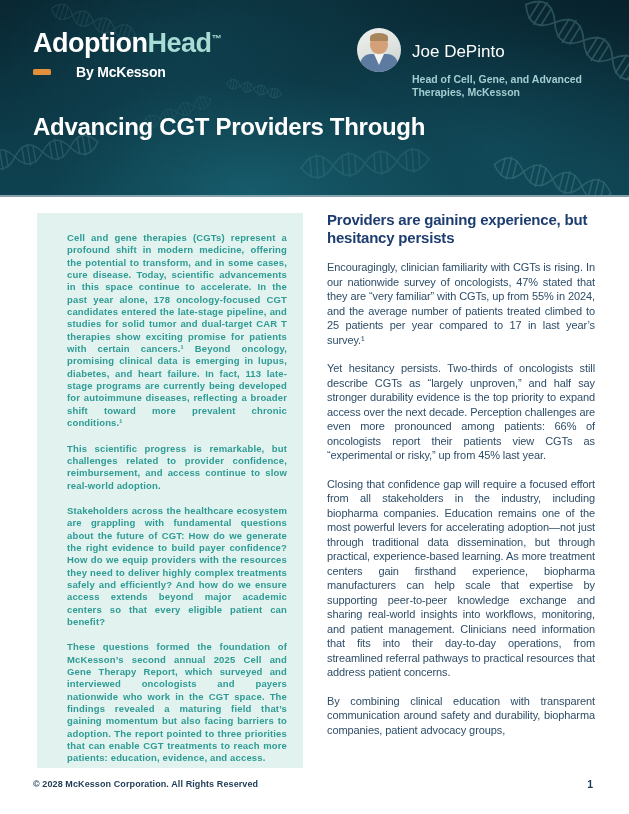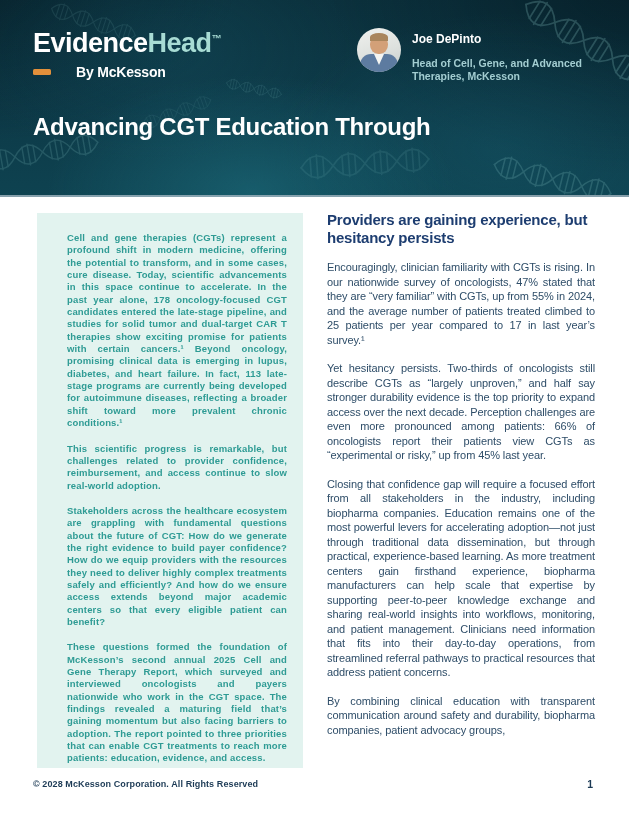--- a/index.html
+++ b/index.html
@@ -32,21 +32,21 @@
   .byline-bar{width:18px;height:6px;background:#e2903b;border-radius:1.5px;display:inline-block;}
   .byline-text{color:#ffffff;font-weight:bold;font-size:14px;letter-spacing:-0.2px;margin-left:18px;}
 
   .author{position:absolute;left:357px;top:28px;display:flex;gap:11px;}
   .avatar{width:44px;height:44px;border-radius:50%;position:relative;overflow:hidden;flex:none;
     background:linear-gradient(160deg,#f0f1ee 0%,#dde1de 55%,#c6cdcb 100%);}
   .avatar .head{position:absolute;left:13px;top:6px;width:18px;height:20px;border-radius:50% 50% 46% 46%;background:#d3a078;}
   .avatar .hair{position:absolute;left:13px;top:5px;width:18px;height:8px;border-radius:50% 50% 0 0;background:#a9855c;}
   .avatar .body{position:absolute;left:3px;top:26px;width:38px;height:20px;border-radius:11px 11px 0 0;background:#5d7ba0;}
   .avatar .shirt{position:absolute;left:17px;top:26px;width:10px;height:11px;background:#f4f5f2;clip-path:polygon(0 0,100% 0,50% 100%);}
-  .author-info .name{color:#ffffff;font-weight:bold;font-size:12px;margin-top:4px;}
+  .author-info .name{color:#ffffff;font-weight:normal;font-size:17px;margin-top:14px;}
   .author-info .role{color:#a3cdd1;font-weight:bold;font-size:10.5px;line-height:12.5px;width:185px;margin-top:11px;}
 
   .page-title{position:absolute;left:33px;top:114px;color:#ffffff;font-weight:bold;font-size:24px;line-height:25.5px;letter-spacing:-0.3px;}
   .page-title div{white-space:nowrap;}
 
   
   .mint-panel{
     position:absolute;left:37px;top:213px;width:266px;height:555px;
     background:#e2f3ef;box-sizing:border-box;padding:19px 16px 0 30px;overflow:hidden;
   }
@@ -97,42 +97,42 @@
       </defs>
       <use href="#helix" transform="translate(535,-10) rotate(32) scale(0.85)" opacity="0.22"></use>
       <use href="#helix" transform="translate(300,152) rotate(-4) scale(0.8)" opacity="0.10"></use>
       <use href="#helix" transform="translate(-15,148) rotate(-10) scale(0.7)" opacity="0.16"></use>
       <use href="#helix" transform="translate(228,76) rotate(12) scale(0.35)" opacity="0.14"></use>
       <use href="#helix" transform="translate(55,-2) rotate(18) scale(0.55)" opacity="0.10"></use>
       <use href="#helix" transform="translate(498,150) rotate(14) scale(0.75)" opacity="0.18"></use>
       <use href="#helix" transform="translate(140,116) rotate(-20) scale(0.45)" opacity="0.08"></use>
     </svg>
 
-    <div class="logo"><span>Evidence</span><span class="gene">Head</span><span class="tm">™</span></div>
+    <div class="logo"><span>Adoption</span><span class="gene">Head</span><span class="tm">™</span></div>
 
     <div class="byline">
       <span class="byline-bar"></span>
       <span class="byline-text">By McKesson</span>
     </div>
 
     <div class="author">
       <div class="avatar">
         <div class="body"></div>
         <div class="shirt"></div>
         <div class="head"></div>
         <div class="hair"></div>
       </div>
       <div class="author-info">
         <div class="name">Joe DePinto</div>
         <div class="role">Head of Cell, Gene, and Advanced Therapies, McKesson</div>
       </div>
     </div>
 
     <div class="page-title">
-      <div>Advancing CGT Education Through</div>
+      <div>Advancing CGT Providers Through</div>
     </div>
   </header>
 
   <section class="mint-panel">
     <p>Cell and gene therapies (CGTs) represent a profound shift in modern medicine, offering the potential to transform, and in some cases, cure disease. Today, scientific advancements in this space continue to accelerate. In the past year alone, 178 oncology-focused CGT candidates entered the late-stage pipeline, and studies for solid tumor and dual-target CAR T therapies show exciting promise for patients with certain cancers.¹ Beyond oncology, promising clinical data is emerging in lupus, diabetes, and heart failure. In fact, 113 late-stage programs are currently being developed for autoimmune diseases, reflecting a broader shift toward more prevalent chronic conditions.¹</p>
     <p>This scientific progress is remarkable, but challenges related to provider confidence, reimbursement, and access continue to slow real-world adoption.</p>
     <p>Stakeholders across the healthcare ecosystem are grappling with fundamental questions about the future of CGT: How do we generate the right evidence to build payer confidence? How do we equip providers with the resources they need to deliver highly complex treatments safely and efficiently? And how do we ensure access extends beyond major academic centers so that every eligible patient can benefit?</p>
     <p>These questions formed the foundation of McKesson’s second annual 2025 Cell and Gene Therapy Report, which surveyed and interviewed oncologists and payers nationwide who work in the CGT space. The findings revealed a maturing field that’s gaining momentum but also facing barriers to adoption. The report pointed to three priorities that can enable CGT treatments to reach more patients: education, evidence, and access.</p>
   </section>
 

